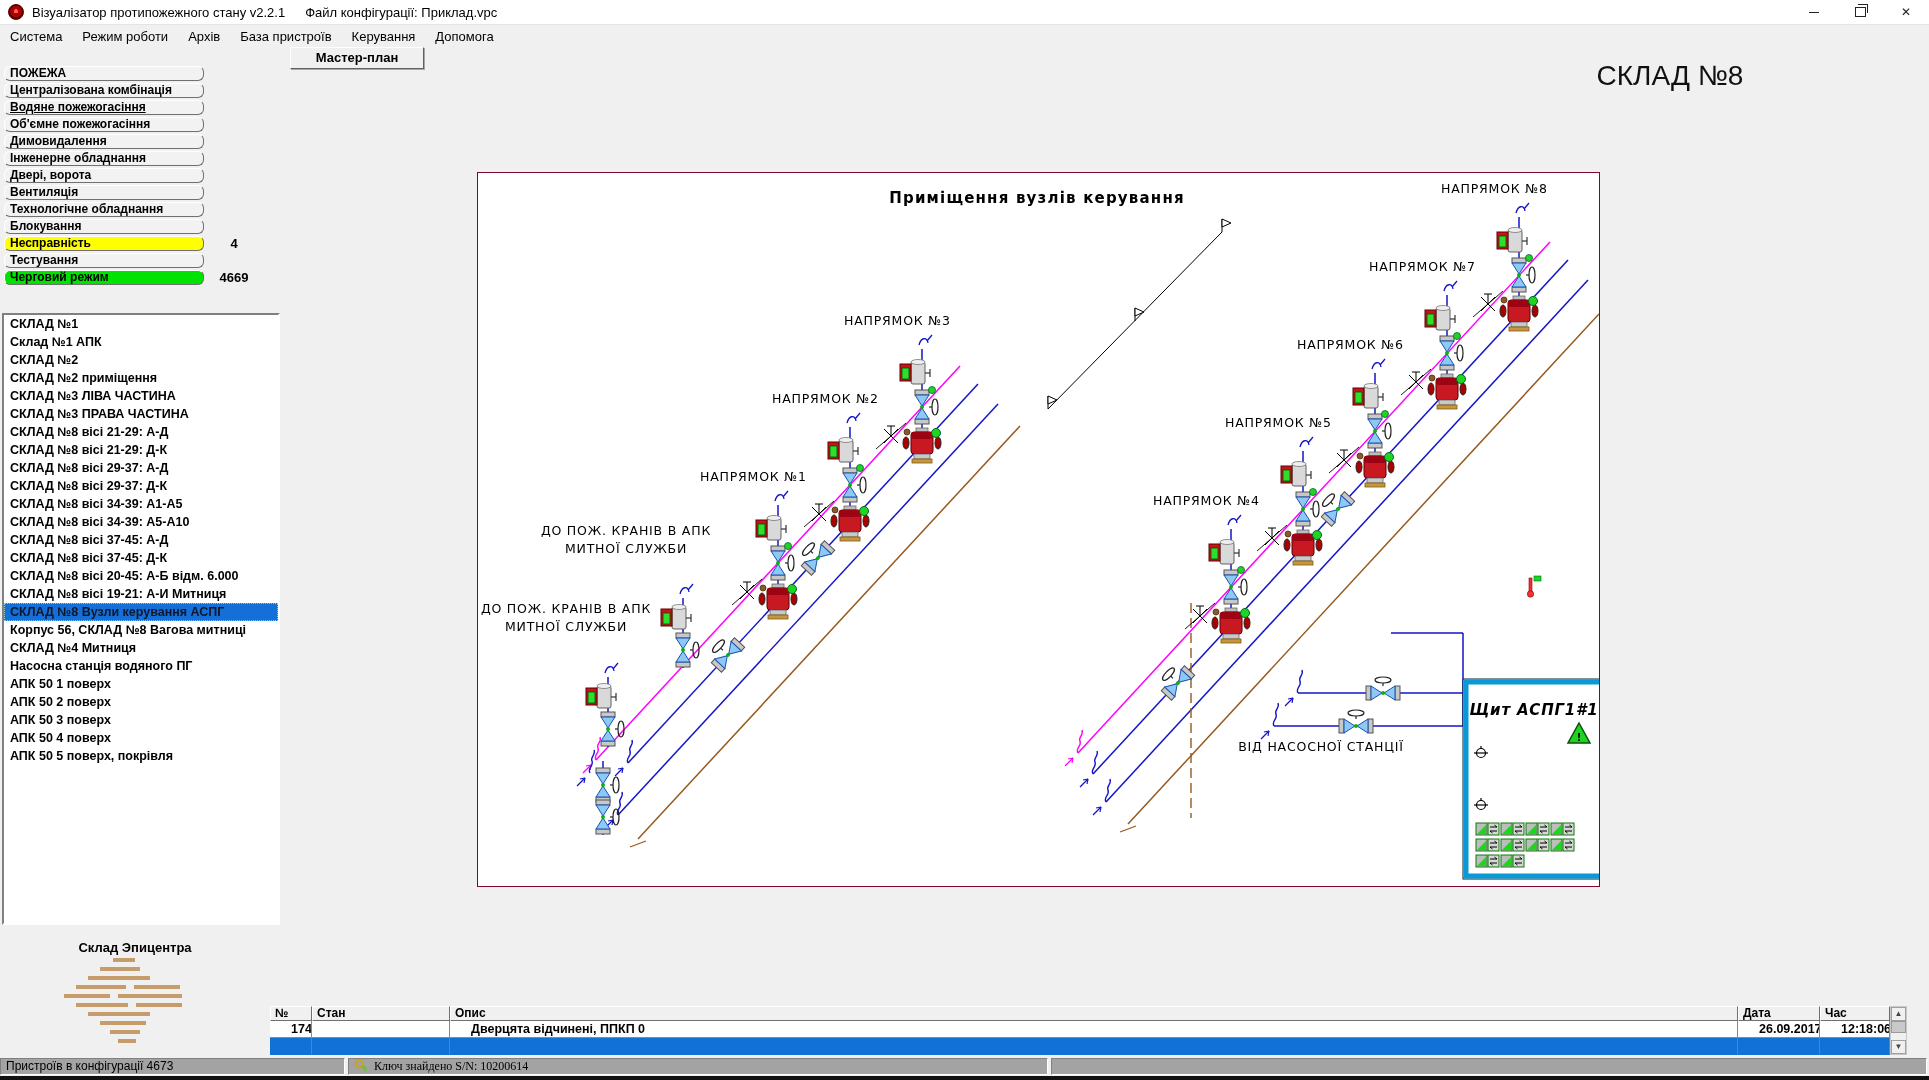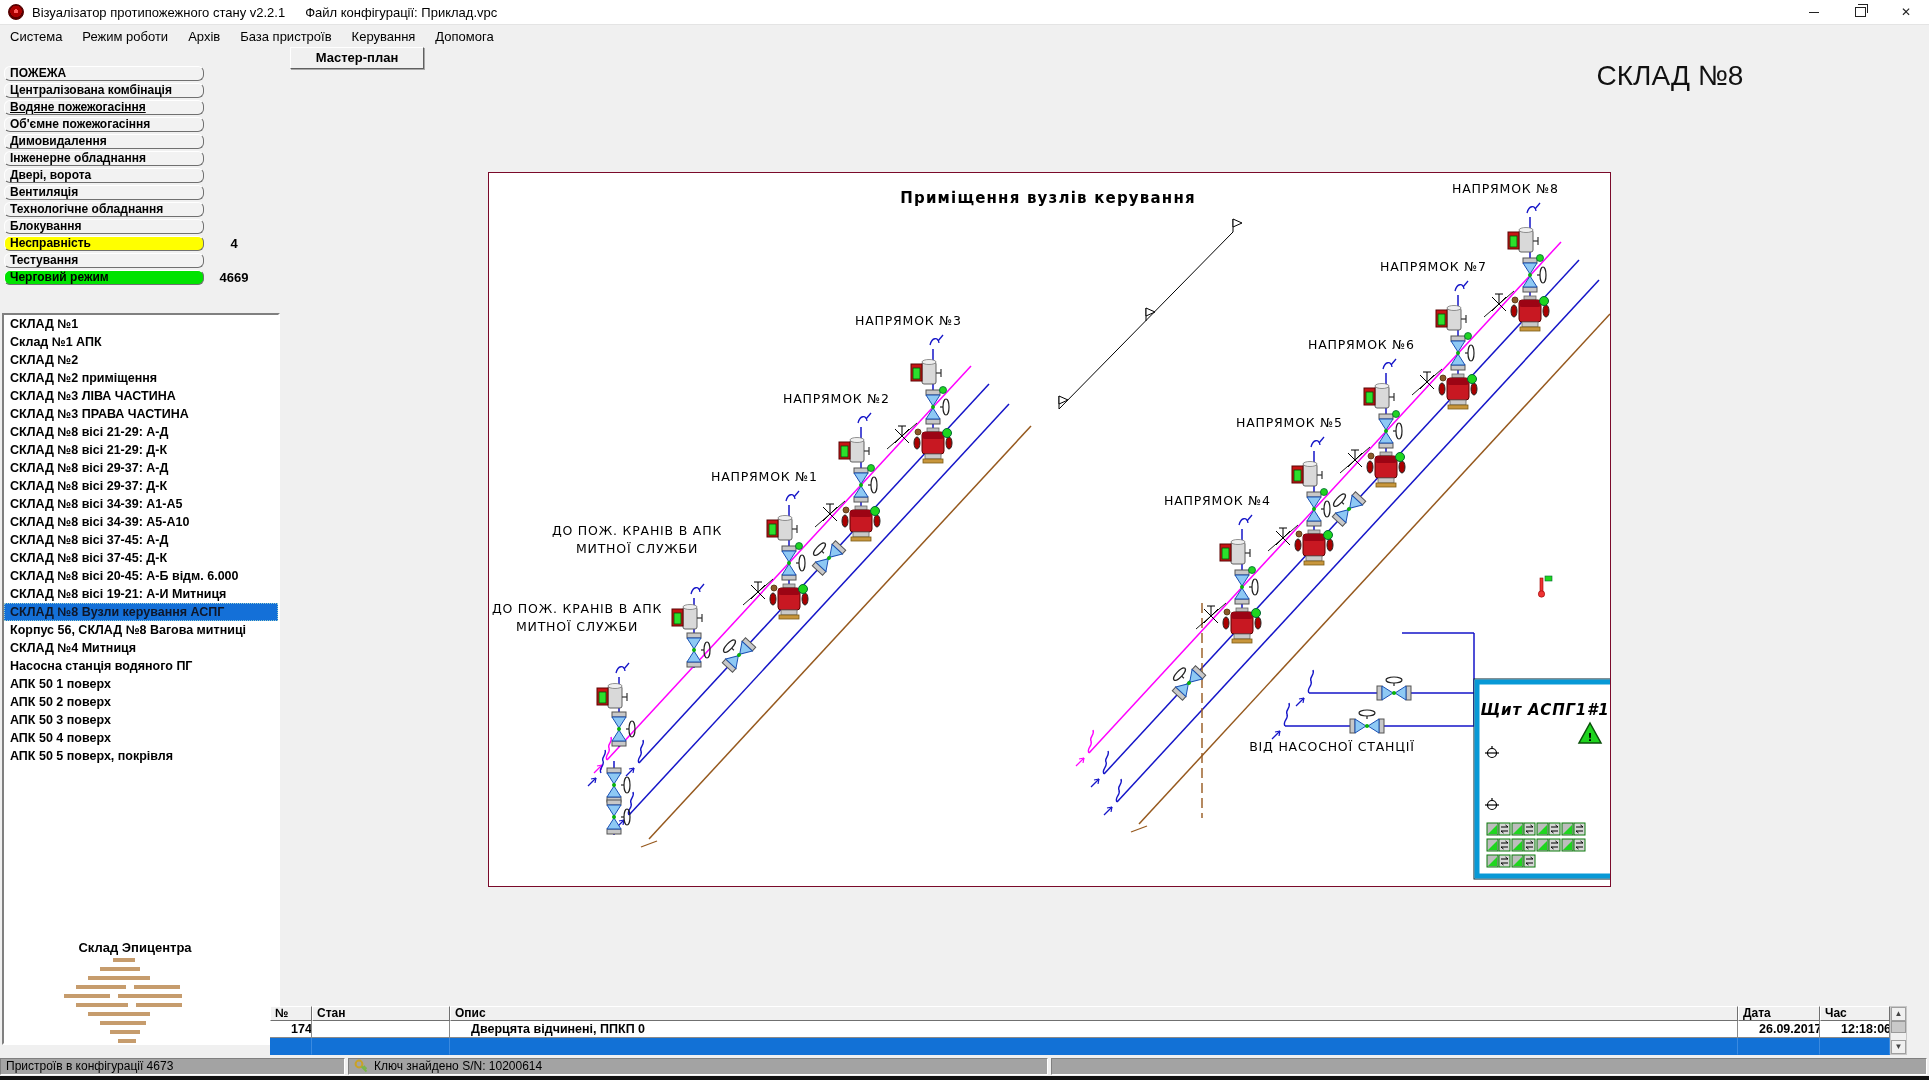--- a/index.html
+++ b/index.html
@@ -23,38 +23,38 @@
            display:flex;align-items:center;font-size:13px;}
   .menuitem{padding:2px 10px;}
   
   .statbtn{position:absolute;left:4px;width:200px;height:15px;background:#f2f2f2;
            border-top:1px solid #ffffff;border-left:1px solid #ffffff;
            border-right:1px solid #707070;border-bottom:1px solid #707070;
            box-sizing:border-box;font-size:12px;font-weight:bold;line-height:13px;padding-left:5px;
            white-space:nowrap;overflow:hidden;border-radius:6px;}
   .statcount{position:absolute;left:210px;width:48px;font-size:13px;font-weight:bold;text-align:center;}
   
-  .listbox{position:absolute;left:2px;top:313px;width:278px;height:732px;background:#ffffff;
+  .listbox{position:absolute;left:2px;top:313px;width:278px;height:612px;background:#ffffff;
            border-top:2px solid #808080;border-left:2px solid #808080;
            border-right:2px solid #ffffff;border-bottom:2px solid #ffffff;
            box-sizing:border-box;overflow:hidden;}
   .listitem{height:18px;line-height:18px;font-size:12.5px;font-weight:bold;padding-left:6px;white-space:nowrap;}
   .listitem.sel{background:#1470d8;color:#0f172a;outline:1px dotted #9cc;outline-offset:-1px;}
   
   .brandlabel{position:absolute;left:0;top:940px;width:270px;text-align:center;font-size:13px;font-weight:bold;}
   
   .masterbtn{position:absolute;left:290px;top:47px;width:134px;height:22px;background:#f0f0f0;
              border-top:1px solid #ffffff;border-left:1px solid #ffffff;
              border-right:1px solid #606060;border-bottom:1px solid #606060;
              box-shadow:1px 1px 0 #a8a8a8;box-sizing:border-box;
              font-size:13px;font-weight:bold;text-align:center;line-height:20px;}
   
   .bigtitle{position:absolute;left:1575px;top:60px;width:190px;text-align:center;
             font-size:28px;color:#111;}
-  .schemebox{position:absolute;left:488px;top:172px;width:1121px;height:713px;background:#ffffff;
+  .schemebox{position:absolute;left:477px;top:172px;width:1121px;height:713px;background:#ffffff;
              border:1px solid #7a0a2a;box-sizing:content-box;}
   
   .evt-hd{position:absolute;height:15px;background:#f0f0f0;font-size:12px;font-weight:bold;
           border-top:1px solid #ffffff;border-left:1px solid #ffffff;
           border-right:1px solid #707070;border-bottom:1px solid #707070;
           box-sizing:border-box;padding-left:4px;line-height:13px;}
   .evt-cell{position:absolute;height:17px;background:#ffffff;font-size:12.5px;font-weight:bold;
             border-right:1px solid #8a8a8a;border-bottom:1px solid #8a8a8a;
             box-sizing:border-box;padding-left:21px;line-height:16px;white-space:nowrap;overflow:hidden;}
   .evt-cell.blue{background:#1271d6;border-right:1px solid #3a8ae0;border-bottom:1px solid #1271d6;}
@@ -720,21 +720,21 @@
   </div>
 <div class="scrollbar">
   <div class="sbbtn">▲</div>
   <div class="sbthumb"></div>
   <div class="sbbtn" style="position:absolute;bottom:0;">▼</div>
 </div>
 
 <div class="sbar" style="left:0;width:345px;">
   <span>Пристроїв в конфігурації 4673</span>
 </div>
-<div class="sbar" style="left:348px;width:700px;">
+<div class="sbar" style="left:348px;width:700px;font-family:Liberation Serif, serif;">
   <svg width="15" height="15">
     <circle cx="5" cy="5" r="3.4" fill="none" stroke="#c9a227" stroke-width="2"></circle>
     <path d="M7.5 7.5 L12.5 12.5 M10.5 10.5 L12.5 8.5 M9 9 L11 7" stroke="#7ab648" stroke-width="1.8" fill="none"></path>
   </svg>
   <span>Ключ знайдено S/N: 10200614</span>
 </div>
 <div class="sbar" style="left:1051px;width:876px;"></div>
 <div class="blackstrip"></div>
 
 </body></html>

